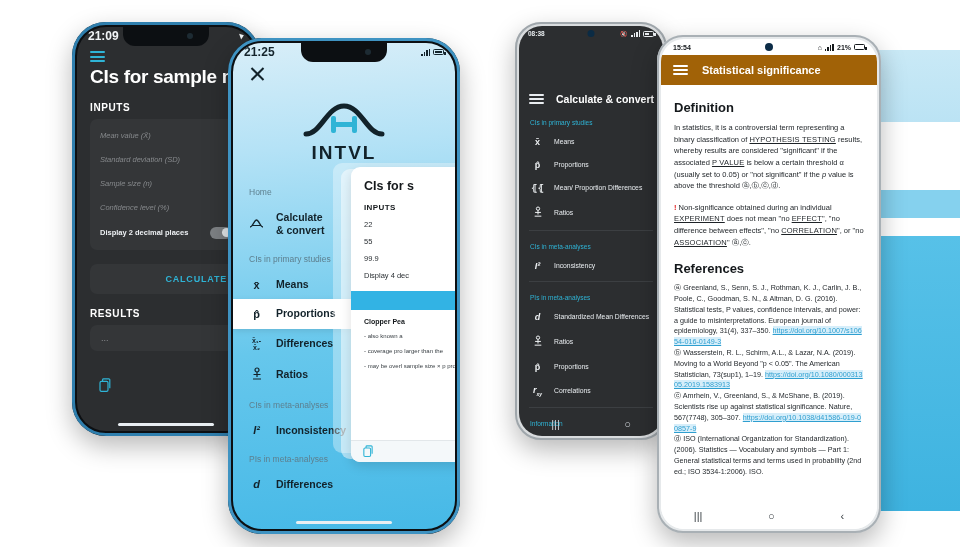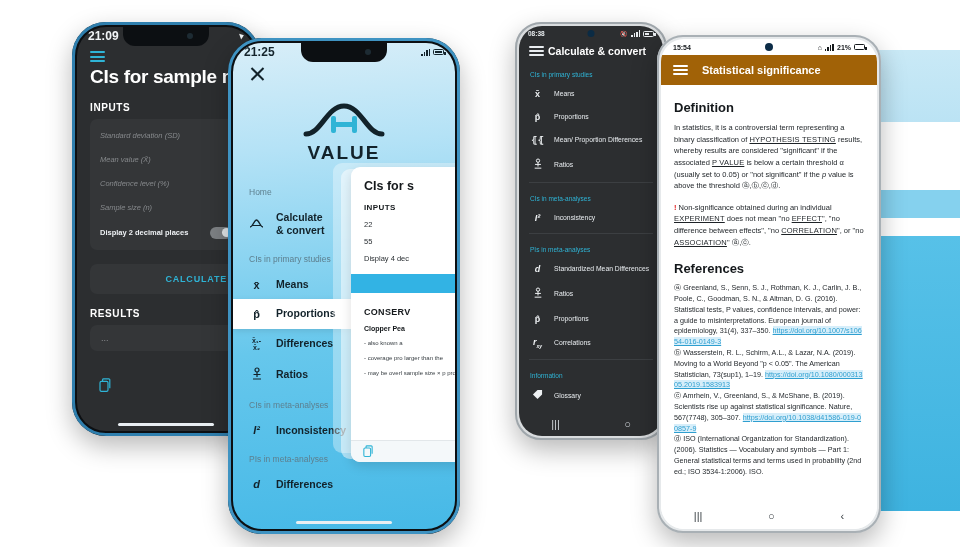--- a/index.html
+++ b/index.html
@@ -101,21 +101,21 @@
     border-top:1px solid #e2e7ea; background:#f4f8fa; display:flex; align-items:center; padding-left:12px; color:#2fb4d6; }
 
   
   #p3 { left:515px; top:22px; width:152px; height:418px; }
   #p3 .bezel { border-radius:26px; background:#d9dcde; }
   #p3 .rim { border-radius:26px; border:2px solid #9fa6ab; }
   #p3 .screen { inset:4px; border-radius:23px; background:#2c2e30; }
   #p3 .statusbar { color:#e8ecef; height:15px; font-size:6.5px; padding:0 9px; }
   .p3-punch { position:absolute; left:50%; transform:translateX(-50%); top:3.5px;
     width:7px; height:7px; border-radius:50%; background:#0b2b44; z-index:9; }
-  .p3-appbar { display:flex; align-items:center; gap:4px; padding:4px 0 6px 10px; }
+  .p3-appbar { display:flex; align-items:center; gap:12px; padding:4px 0 6px 10px;margin-top:48px; }
   .p3-appbar .ham span { background:#e9edf0; height:1.6px; }
   .p3-appbar .t { color:#fff; font-size:10.5px; font-weight:bold; }
   .p3-sec { color:#2fb4d6; font-size:6.5px; padding:8px 0 4px 11px; }
   .p3-item { display:flex; align-items:center; gap:10px; padding:6.5px 0 6.5px 12px; }
   .p3-item .gl { width:13px; text-align:center; color:#eef1f3; font-size:9px; font-weight:bold; }
   .p3-item .lb { color:#e9edf0; font-size:6.8px; }
   .p3-div { height:1px; background:#3c3f42; margin:4px 10px; }
   .p3-nav { position:absolute; left:0; right:0; bottom:0; height:24px;
     display:flex; align-items:center; justify-content:space-around; color:#cfd4d8; }
 
@@ -169,24 +169,24 @@
       </div>
       <div class="p1-body">
         <div class="ham p1-ham">
             <span></span>
             <span></span>
             <span></span>
           </div>
         <div class="p1-title">CIs for sample m</div>
         <div class="p1-sec">INPUTS</div>
         <div class="p1-card">
+          <div class="p1-row">Mean value (X̄)</div>
           <div class="p1-row">Standard deviation (SD)</div>
-          <div class="p1-row">Mean value (X̄)</div>
+          <div class="p1-row">Sample size (n)</div>
           <div class="p1-row">Confidence level (%)</div>
-          <div class="p1-row">Sample size (n)</div>
           <div class="p1-row last">
             <span>Display 2 decimal places</span>
             <span class="p1-toggle">
                 <i></i>
               </span>
           </div>
         </div>
         <div class="p1-calcwrap">
           <span class="p1-calc">CALCULATE</span>
         </div>
@@ -229,21 +229,21 @@
 
       <div class="p2-close"></div>
 
       <div class="p2-logo">
         <svg width="86" height="42" viewBox="0 0 86 42">
           <path d="M5 34 C20 34, 26 6, 43 6 C60 6, 66 34, 81 34" fill="none" stroke="#12222a" stroke-width="5" stroke-linecap="round"></path>
           <rect x="32" y="22" width="22" height="5" fill="#2fb4d6"></rect>
           <rect x="30" y="16" width="5" height="17" rx="2" fill="#2fb4d6"></rect>
           <rect x="51" y="16" width="5" height="17" rx="2" fill="#2fb4d6"></rect>
         </svg>
-        <div class="p2-brand">VALUE</div>
+        <div class="p2-brand">INTVL</div>
       </div>
 
       <div class="p2-list">
         <div class="p2-head">Home</div>
         <div class="p2-item">
           <span class="gl">
             <svg width="15" height="9" viewBox="0 0 15 9">
                 <path d="M1 8 C4 8, 5 1, 7.5 1 C10 1, 11 8, 14 8" fill="none" stroke="#12222a" stroke-width="1.4"></path>
                 <line x1="3" y1="6.5" x2="12" y2="6.5" stroke="#12222a" stroke-width="1.2"></line>
               </svg>
@@ -289,23 +289,23 @@
         </div>
       </div>
 
       <div class="p2-ghost" id="gh1"></div>
       <div class="p2-ghost" id="gh2"></div>
       <div class="p2-card">
         <div class="c-title">CIs for s</div>
         <div class="c-sec">INPUTS</div>
         <div class="c-val">22</div>
         <div class="c-val">55</div>
+        <div class="c-val">99.9</div>
         <div class="c-val">Display 4 dec</div>
         <div class="c-btn"></div>
-        <div class="c-h2">CONSERV</div>
         <div class="c-h3">Clopper Pea</div>
         <div class="c-p">- also known a</div>
         <div class="c-p">- coverage pro
 larger than the</div>
         <div class="c-p">- may be overl
 sample size × p
 proportion)</div>
         <div class="c-foot">
           <svg width="11" height="13" viewBox="0 0 13 15" fill="none" stroke="#2fb4d6" stroke-width="1.3">
             <rect x="1" y="3.4" width="8" height="10" rx="1.4"></rect>

